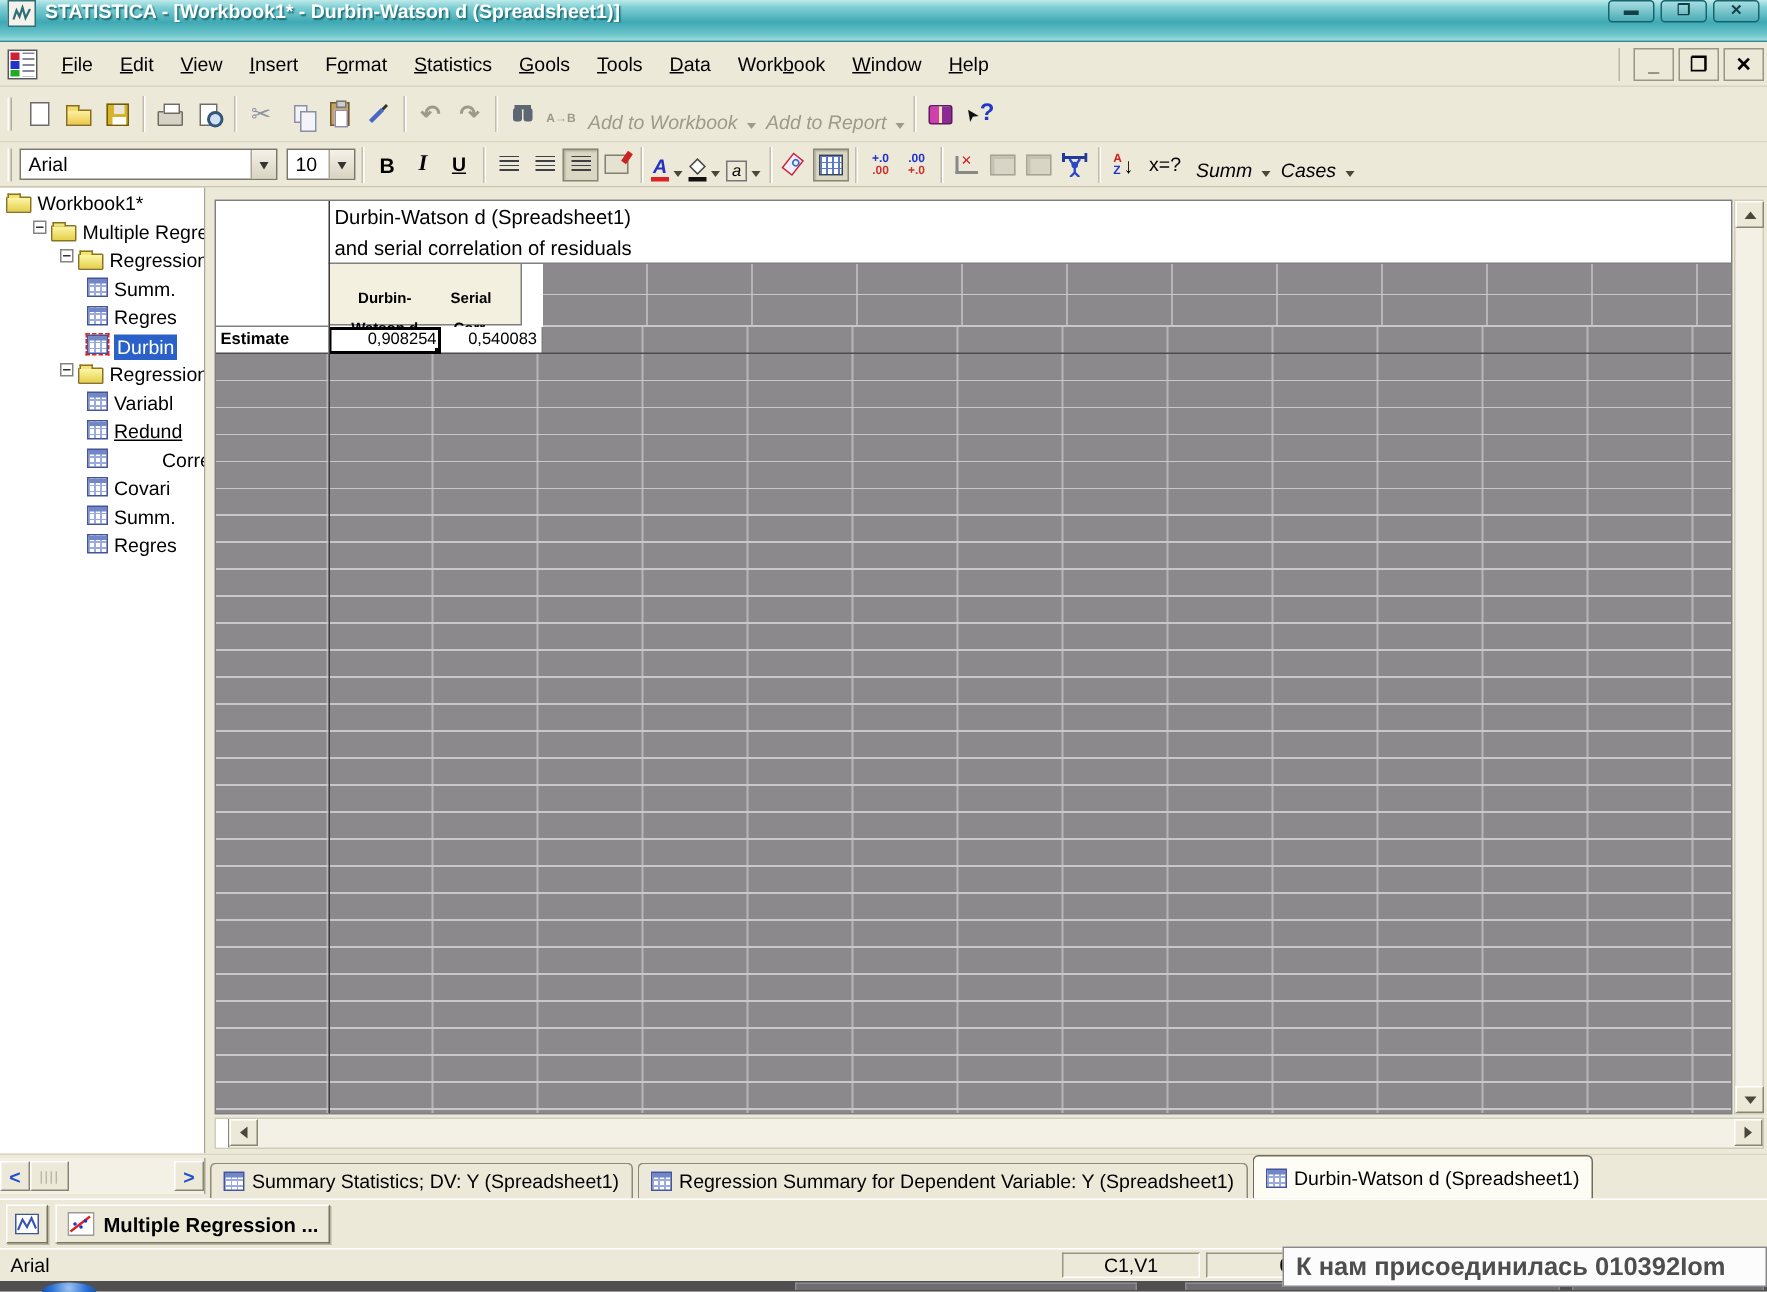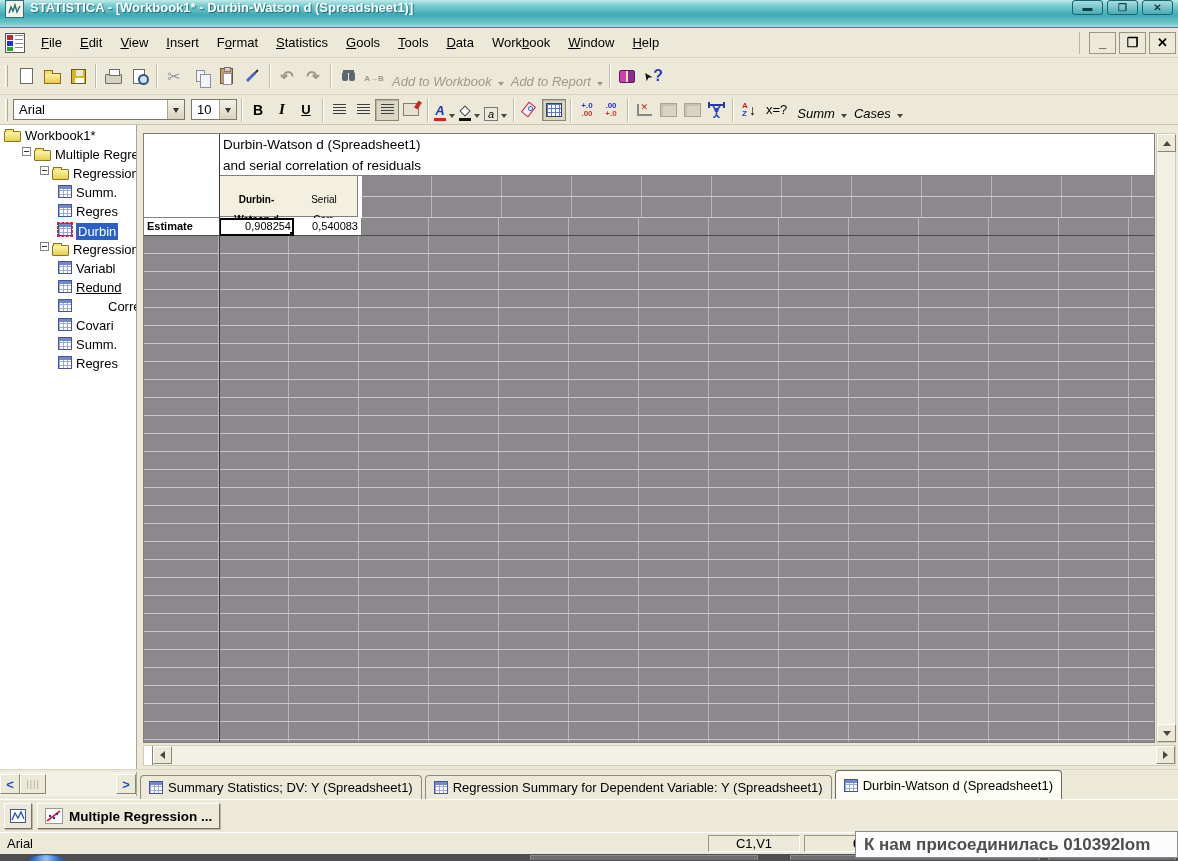--- a/index.html
+++ b/index.html
@@ -119,21 +119,21 @@
   .sheet-titles { position:absolute; left:79px; top:0; right:0; height:42px; font-size:13.5px; }
   .sheet-titles div { line-height:21px; white-space:nowrap; }
   .title-divider { position:absolute; left:75px; right:0; top:41px; height:1px; background:#808080; }
   .corner-bottom { position:absolute; left:0; top:83px; width:75px; height:1px; background:#808080; }
   .hdr-gray { position:absolute; left:218px; right:0; top:42px; height:42px;
     background:repeating-linear-gradient(to bottom,transparent 0 20px,#c9c7c9 20px 21px),repeating-linear-gradient(to right,transparent 0 69px,#b7b5b7 69px 70px),#8b898b; }
   .grid-main { position:absolute; left:0; right:0; top:84px; bottom:0;
     background:repeating-linear-gradient(to bottom,transparent 0 17px,#c9c7c9 17px 18px),repeating-linear-gradient(to right,transparent 0 69px,#b7b5b7 69px 70px),#8b898b; background-position:0 0,5px 0,0 0; }
   .col-hdr { position:absolute; top:42px; height:41px; background:#f3f0df; box-shadow:inset -1px -1px 0 #808080; text-align:center; font-size:10px; line-height:20px; padding-top:14px; }
   .col-hdr.c1 { left:75px; width:75px; font-weight:bold; }
-  .col-hdr.c2 { left:146px; width:68px; }
+  .col-hdr.c2 { left:136px; width:68px;font-weight:bold; }
   .cell { position:absolute; top:84px; height:18px; background:#fff; font-size:11px; line-height:17px; }
   .cell.rowhdr { left:0; width:75px; font-weight:bold; padding-left:3px; }
   .cell.v1 { left:75px; width:75px; text-align:right; padding-right:3px; box-shadow:inset 0 0 0 2px #000; z-index:2; }
   .cell.v1::after { content:""; position:absolute; right:0; bottom:0; width:4px; height:4px; background:#000; }
   .cell.v2 { left:150px; width:68px; text-align:right; padding-right:4px; box-shadow:inset -1px 0 0 #808080; }
   .row1-bottom { position:absolute; left:0; right:0; top:101px; height:1px; background:#4e4c4e; z-index:1; }
   .vline75 { position:absolute; left:75px; top:0; bottom:0; width:1px; background:#3c3a3c; z-index:3; }
 
   
   .vscroll { position:absolute; top:8px; right:2px; width:20px; bottom:26px; background:#f3f1e6; border:1px solid #cfccb8; display:flex; flex-direction:column; justify-content:space-between; }

